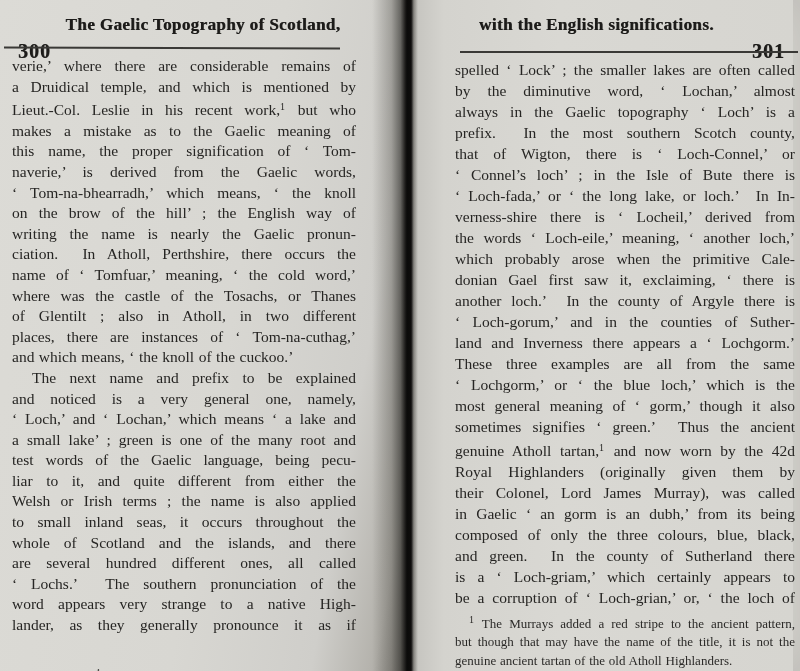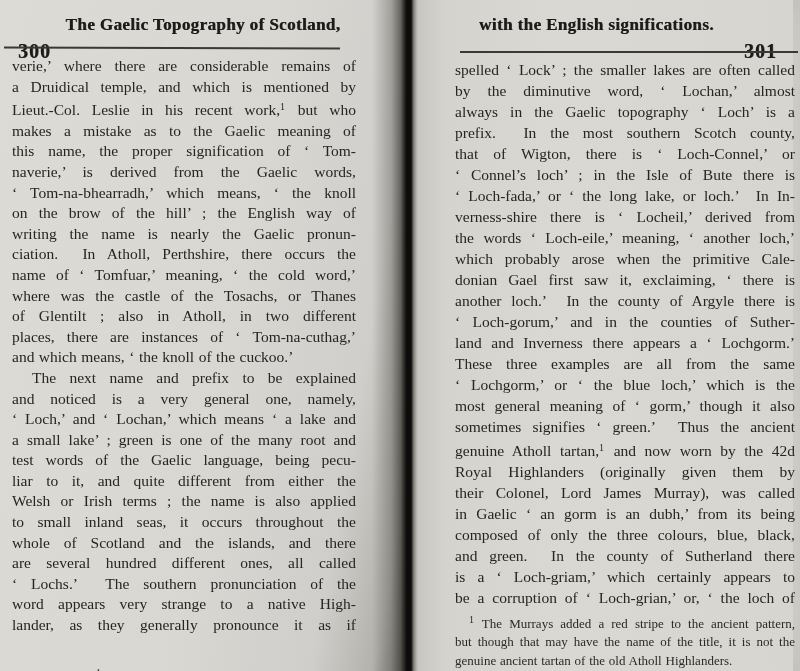--- a/index.html
+++ b/index.html
@@ -41,21 +41,21 @@
   }
   .running-head .title { display:block; text-align:center; }
   .pageno {
     position:absolute; top:1px; font-weight:700; font-size:20px;
     letter-spacing:1px; text-shadow:.4px 0 0 rgba(20,20,18,.6);margin-top:24px;
   }
   .rh-left { left:12px; width:348px; }
   .rh-left .pageno { left:6px; }
   .rh-left .title { padding-left:34px; }
   .rh-right { left:45px; width:345px; }
-  .rh-right .pageno { right:18px; }
+  .rh-right .pageno { right:10px; }
   .rh-right .title { padding-right:52px; }
   .head-rule { position:absolute; height:0; border-top:2px solid #3a3936; }
   .hr-left { left:4px; top:47px; width:336px; transform:rotate(.2deg); }
   .hr-right { left:55px; top:51px; width:338px; }
   .body-text { position:absolute; color:#262523; font-size:15.5px; }
   .bt-left  { left:12px; top:56px; width:344px; line-height:20.6px; }
   .bt-right { left:50px; top:59px; width:340px; line-height:21px; }
   .tline {
     text-align:justify; text-align-last:justify;
     word-spacing:.04em;

